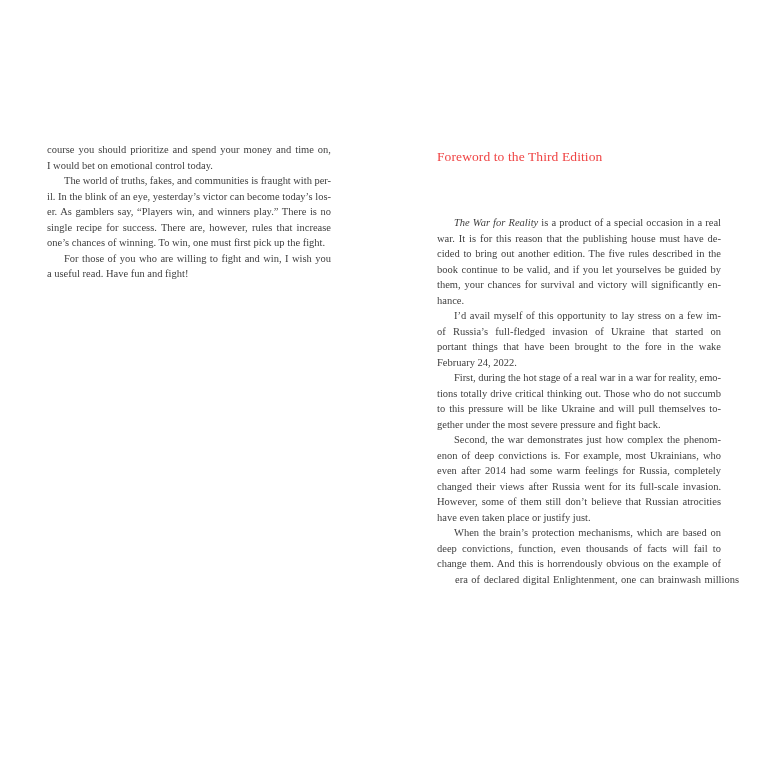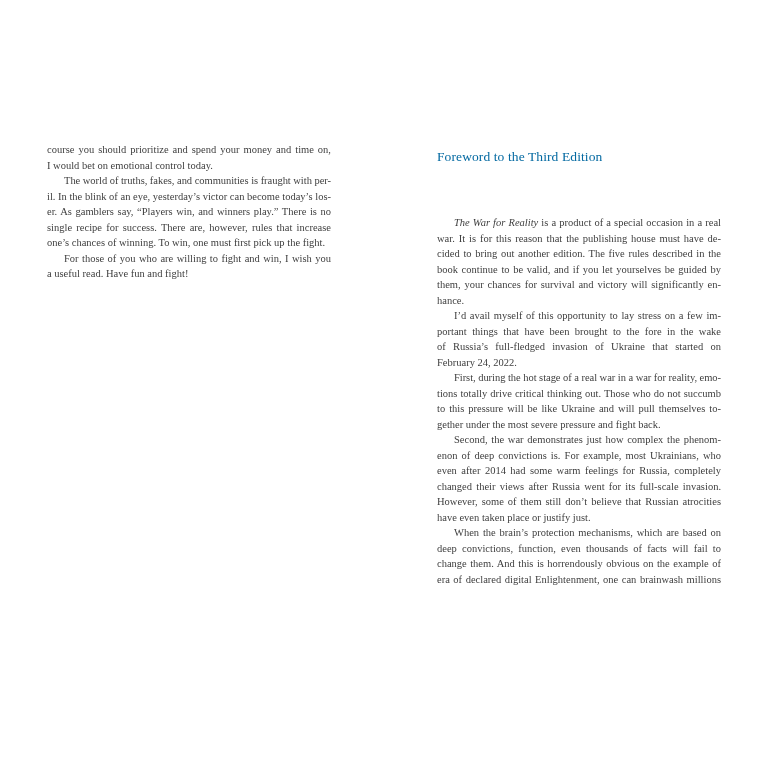--- a/index.html
+++ b/index.html
@@ -23,21 +23,21 @@
     line-height: 15.5px;
   }
   #left-col  { left: 47px;  top: 142px; }
   #right-col { left: 437px; top: 215px; }
   .heading {
     position: absolute;
     left: 437px;
     top: 148px;
     font-size: 13.5px;
     line-height: 18px;
-    color: #0369a1;
+    color: #ef4444;
     letter-spacing: 0.1px;
   }
   .line {
     white-space: nowrap;
     height: 15.5px;
     width: 100%;
     box-sizing: border-box;
   }
   .line.ind { padding-left: 17px; }
   .it { font-style: italic; }
@@ -69,38 +69,38 @@
       <div class="para">
         <div class="line just ind"><span class="ln" style="word-spacing: 0.494px;"><span class="it">The War for Reality</span><span> is a product of a special occasion in a real</span></span></div>
         <div class="line just"><span class="ln" style="word-spacing: 1.285px;">war. It is for this reason that the publishing house must have de-</span></div>
         <div class="line just"><span class="ln" style="word-spacing: 1.024px;">cided to bring out another edition. The five rules described in the</span></div>
         <div class="line just"><span class="ln" style="word-spacing: 0.993px;">book continue to be valid, and if you let yourselves be guided by</span></div>
         <div class="line just"><span class="ln" style="word-spacing: 1.229px;">them, your chances for survival and victory will significantly en-</span></div>
         <div class="line last"><span class="ln">hance.</span></div>
       </div>
       <div class="para">
         <div class="line just ind"><span class="ln" style="word-spacing: 0.962px;">I’d avail myself of this opportunity to lay stress on a few im-</span></div>
+        <div class="line just"><span class="ln" style="word-spacing: 4.662px;">of Russia’s full-fledged invasion of Ukraine that started on</span></div>
         <div class="line just"><span class="ln" style="word-spacing: 2.783px;">portant things that have been brought to the fore in the wake</span></div>
-        <div class="line just"><span class="ln" style="word-spacing: 4.662px;">of Russia’s full-fledged invasion of Ukraine that started on</span></div>
         <div class="line last"><span class="ln">February 24, 2022.</span></div>
       </div>
       <div class="para">
         <div class="line just ind"><span class="ln" style="letter-spacing: -0.043px;">First, during the hot stage of a real war in a war for reality, emo-</span></div>
         <div class="line just"><span class="ln" style="word-spacing: 0.394px;">tions totally drive critical thinking out. Those who do not succumb</span></div>
         <div class="line just"><span class="ln" style="word-spacing: 1.349px;">to this pressure will be like Ukraine and will pull themselves to-</span></div>
         <div class="line last"><span class="ln">gether under the most severe pressure and fight back.</span></div>
       </div>
       <div class="para">
         <div class="line just ind"><span class="ln" style="word-spacing: 1.115px;">Second, the war demonstrates just how complex the phenom-</span></div>
         <div class="line just"><span class="ln" style="word-spacing: 1.486px;">enon of deep convictions is. For example, most Ukrainians, who</span></div>
         <div class="line just"><span class="ln" style="word-spacing: 1.814px;">even after 2014 had some warm feelings for Russia, completely</span></div>
         <div class="line just"><span class="ln" style="word-spacing: 1.62px;">changed their views after Russia went for its full-scale invasion.</span></div>
         <div class="line just"><span class="ln" style="word-spacing: 1.361px;">However, some of them still don’t believe that Russian atrocities</span></div>
         <div class="line last"><span class="ln">have even taken place or justify just.</span></div>
       </div>
       <div class="para">
         <div class="line just ind"><span class="ln" style="word-spacing: 1.191px;">When the brain’s protection mechanisms, which are based on</span></div>
         <div class="line just"><span class="ln" style="word-spacing: 2.557px;">deep convictions, function, even thousands of facts will fail to</span></div>
         <div class="line just"><span class="ln" style="word-spacing: 0.841px;">change them. And this is horrendously obvious on the example of</span></div>
-        <div class="line just"><span class="ln" style="word-spacing: 0.912px;">era of declared digital Enlightenment, one can brainwash millions</span></div>
+        <div class="line just"><span class="ln" style="word-spacing: 0.912px; margin-left: 18px;">era of declared digital Enlightenment, one can brainwash millions</span></div>
       </div>
     </div>
 </div>
 
 </body></html>

